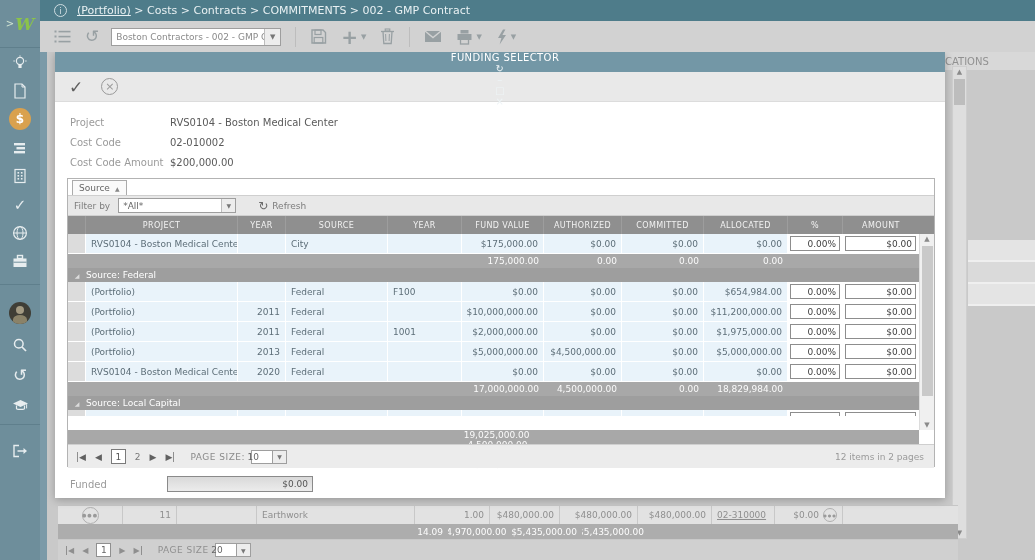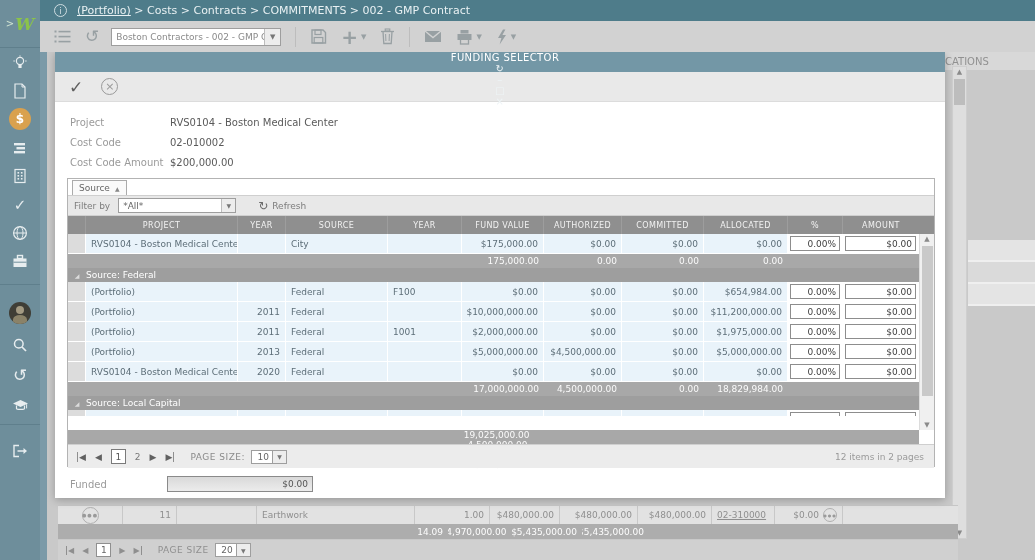--- a/index.html
+++ b/index.html
@@ -54,21 +54,21 @@
   .dots-btn { width:17px; height:17px; border:1px solid #b0b0b0; border-radius:50%; font-size:5px; letter-spacing:1px; display:flex; align-items:center; justify-content:center; color:#9a9a9a; margin:0 auto; }
   .dots-mini { width:14px; height:14px; border:1px solid #b0b0b0; border-radius:50%; font-size:4px; letter-spacing:1px; display:flex; align-items:center; justify-content:center; color:#9a9a9a; margin-left:4px; }
   .bg-link { text-decoration:underline; }
   .bg-pager { position:absolute; left:18px; top:488px; width:900px; height:20px; background:#d0d0d0; display:flex; align-items:center; font-size:9px; color:#8f8f8f; }
 
   .pg-ico { font-size:8px; color:#8f8f8f; margin-left:8px; }
   .pg-bar-l { border-left:1px solid #8f8f8f; padding-left:1px; }
   .pg-bar-r { border-right:1px solid #8f8f8f; padding-right:1px; }
   .pg-box { width:15px; height:14px; background:#fff; border:1px solid #8f8f8f; font-size:9px; display:flex; align-items:center; justify-content:center; margin-left:8px; color:#666; }
   .pg-label { margin-left:16px; letter-spacing:0.5px; }
-  .pg-size { width:22px; height:14px; background:#fff; border:1px solid #9e9e9e; font-size:9px; display:flex; align-items:center; justify-content:flex-end; padding-right:3px; margin-left:6px; color:#666; }
+  .pg-size { width:22px; height:14px; background:#fff; border:1px solid #9e9e9e; font-size:9px; display:flex; align-items:center; justify-content:flex-end; padding-right:13px; margin-left:6px; color:#666; }
   .pg-size-btn { width:14px; height:14px; border:1px solid #9e9e9e; border-left:none; background:#ededed; font-size:6px; display:flex; align-items:center; justify-content:center; color:#777; }
 
   
   .modal { position:absolute; left:55px; top:52px; width:890px; height:446px; background:#fff; z-index:20; box-shadow:0 2px 8px rgba(0,0,0,0.25); }
   .modal-titlebar { height:20px; background:#7397a6; display:flex; align-items:center; color:#fff; font-size:10px; letter-spacing:0.4px;flex-direction:column; }
   .mt-title { margin-left:10px; flex:1; }
   .mt-ctl { width:22px; text-align:center; font-size:10px; color:#eef4f6; }
   .modal-toolbar { height:30px; background:#e9e9e9; border-bottom:1px solid #dcdcdc; display:flex; align-items:center; }
   .ok-ico { color:#5f5f5f; font-size:17px; font-weight:bold; margin-left:14px; }
   .cancel-ico { width:17px; height:17px; border:1px solid #9a9a9a; border-radius:50%; color:#9a9a9a; font-size:11px; display:flex; align-items:center; justify-content:center; margin-left:18px; }

